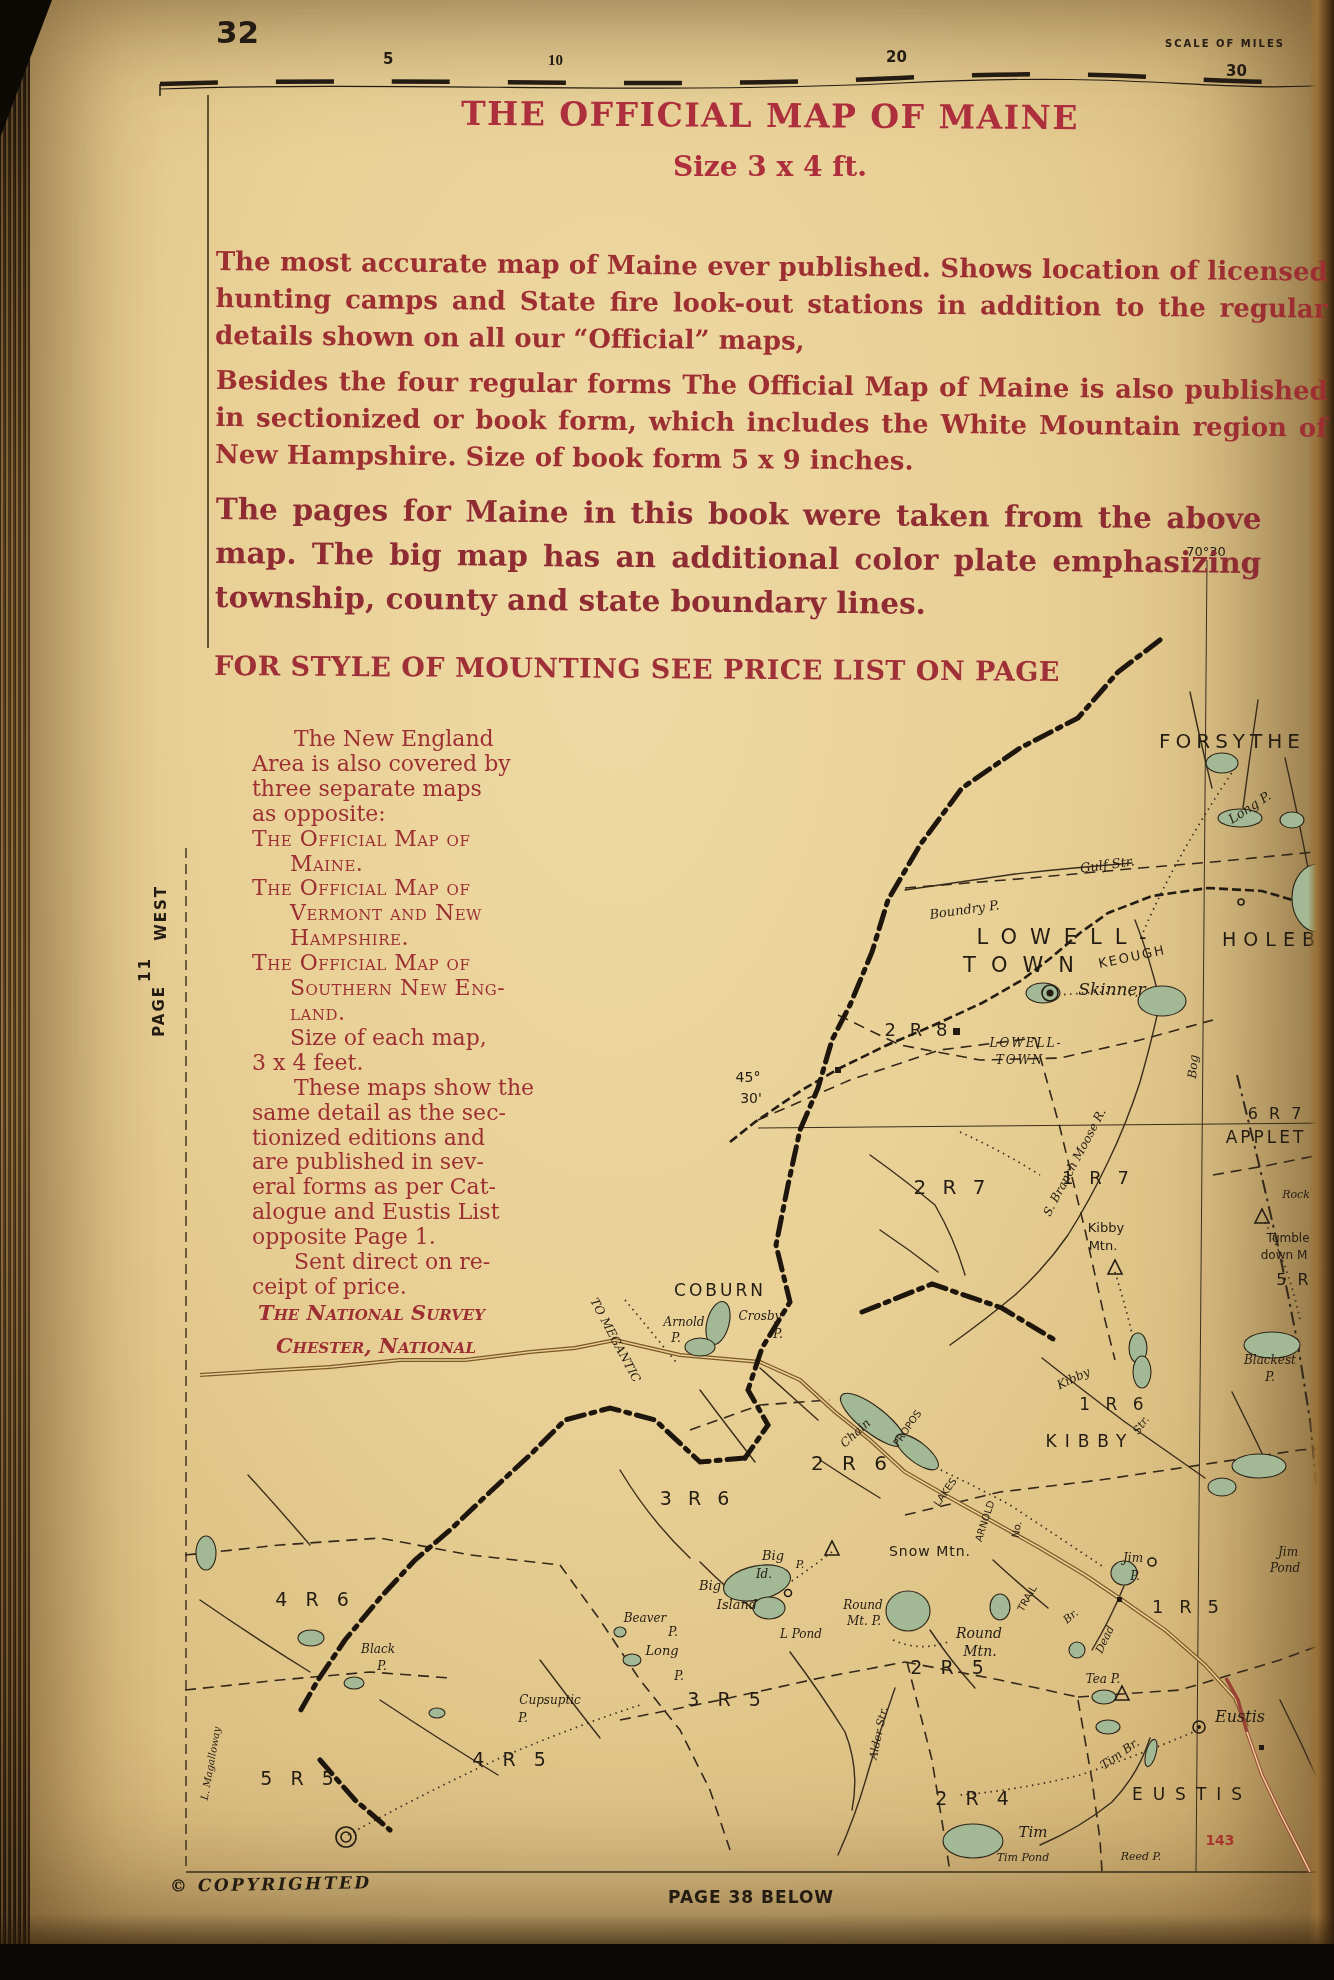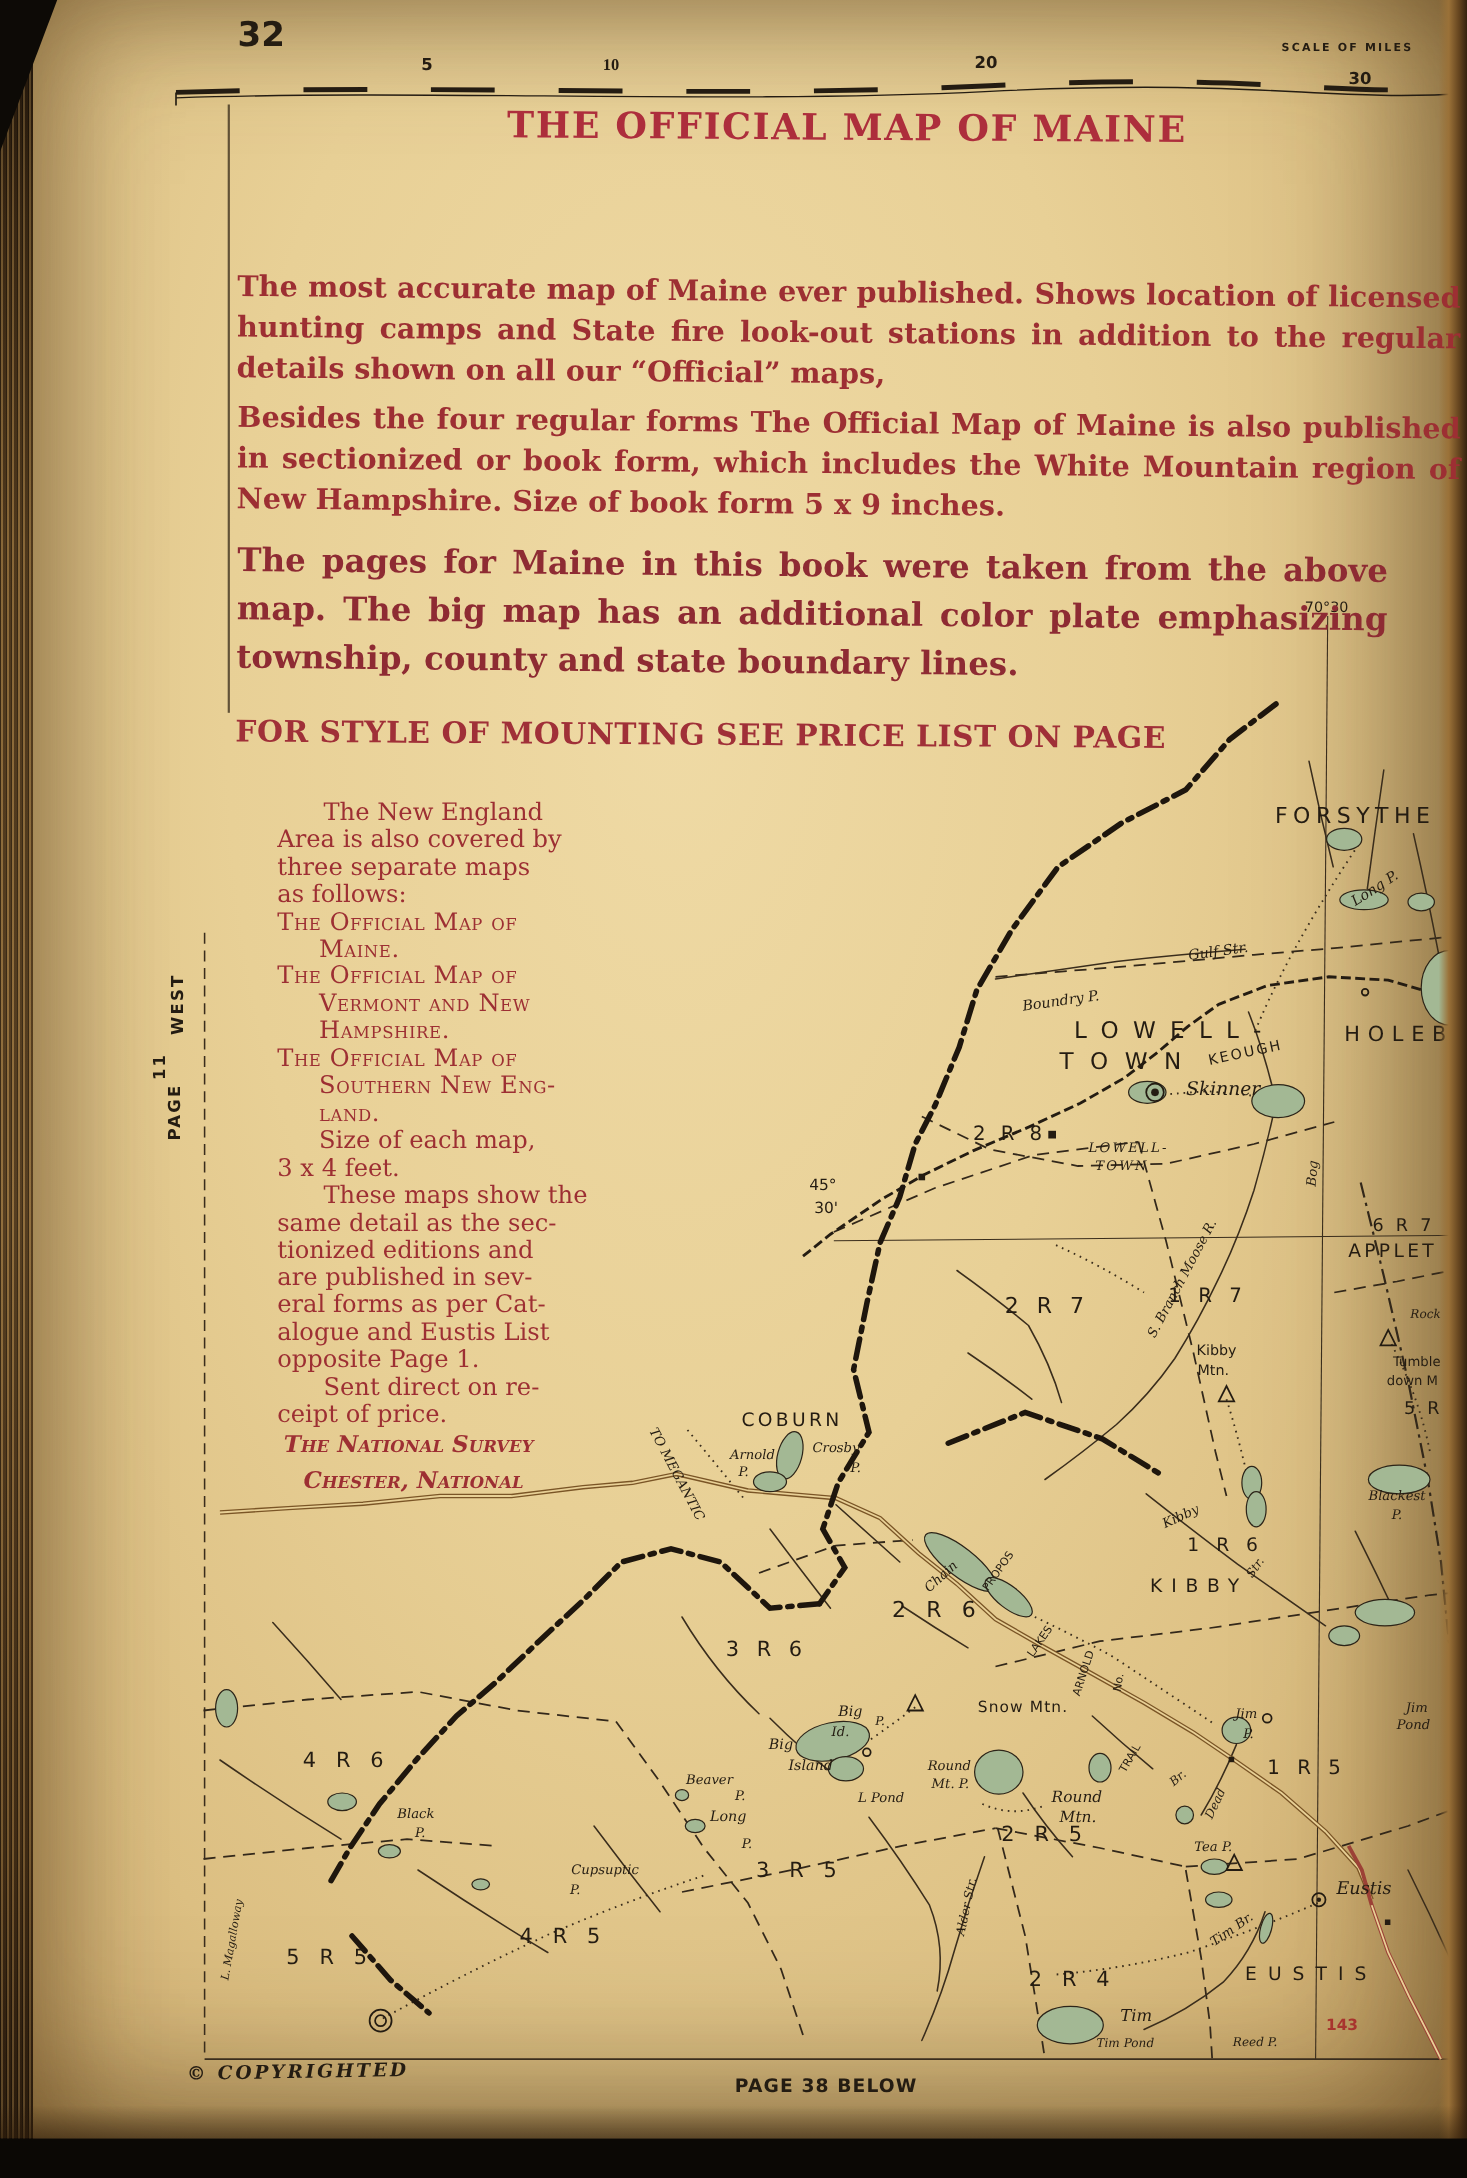--- a/index.html
+++ b/index.html
@@ -321,30 +321,31 @@
   <div class="abs rule-v"></div>
 
   <div class="abs pageno">32</div>
   <div class="abs scale-title">SCALE OF MILES</div>
   <div class="abs tick" style="left:383px;top:50px;">5</div>
   <div class="abs tick" style="left:548px;top:52px;font-family:Liberation Serif, serif;">10</div>
   <div class="abs tick" style="left:886px;top:48px;">20</div>
   <div class="abs tick" style="left:1226px;top:62px;">30</div>
 
   <div class="abs title">THE OFFICIAL MAP OF MAINE</div>
+  <div class="abs subtitle">Size 3 x 4 ft.</div>
   <div class="abs para" id="para1">The most accurate map of Maine ever published.  Shows location of licensed hunting camps and State fire look-out stations in addition to the regular details shown on all our “Official” maps,</div>
   <div class="abs para" id="para2">Besides the four regular forms The Official Map of Maine is also published in sectionized or book form, which includes the White Mountain region of New Hampshire.  Size of book form 5 x 9 inches.</div>
   <div class="abs para" id="para3">The pages for Maine in this book were taken from the above map. The big map has an additional color plate emphasizing township, county and state boundary lines.</div>
   <div class="abs mounting">FOR STYLE OF MOUNTING SEE PRICE LIST ON PAGE</div>
 
   <div class="abs" id="sidebar">
     <div class="ln in1">The New England</div>
     <div class="ln">Area is also covered by</div>
     <div class="ln">three separate maps</div>
-    <div class="ln">as follows:</div>
+    <div class="ln">as opposite:</div>
     <div class="ln sc">The Official Map of</div>
     <div class="ln sc in2">Maine.</div>
     <div class="ln sc">The Official Map of</div>
     <div class="ln sc in2">Vermont and New</div>
     <div class="ln sc in2">Hampshire.</div>
     <div class="ln sc">The Official Map of</div>
     <div class="ln sc in2">Southern New Eng-</div>
     <div class="ln sc in2">land.</div>
     <div class="ln in2">Size of each map,</div>
     <div class="ln">3 x 4 feet.</div>

